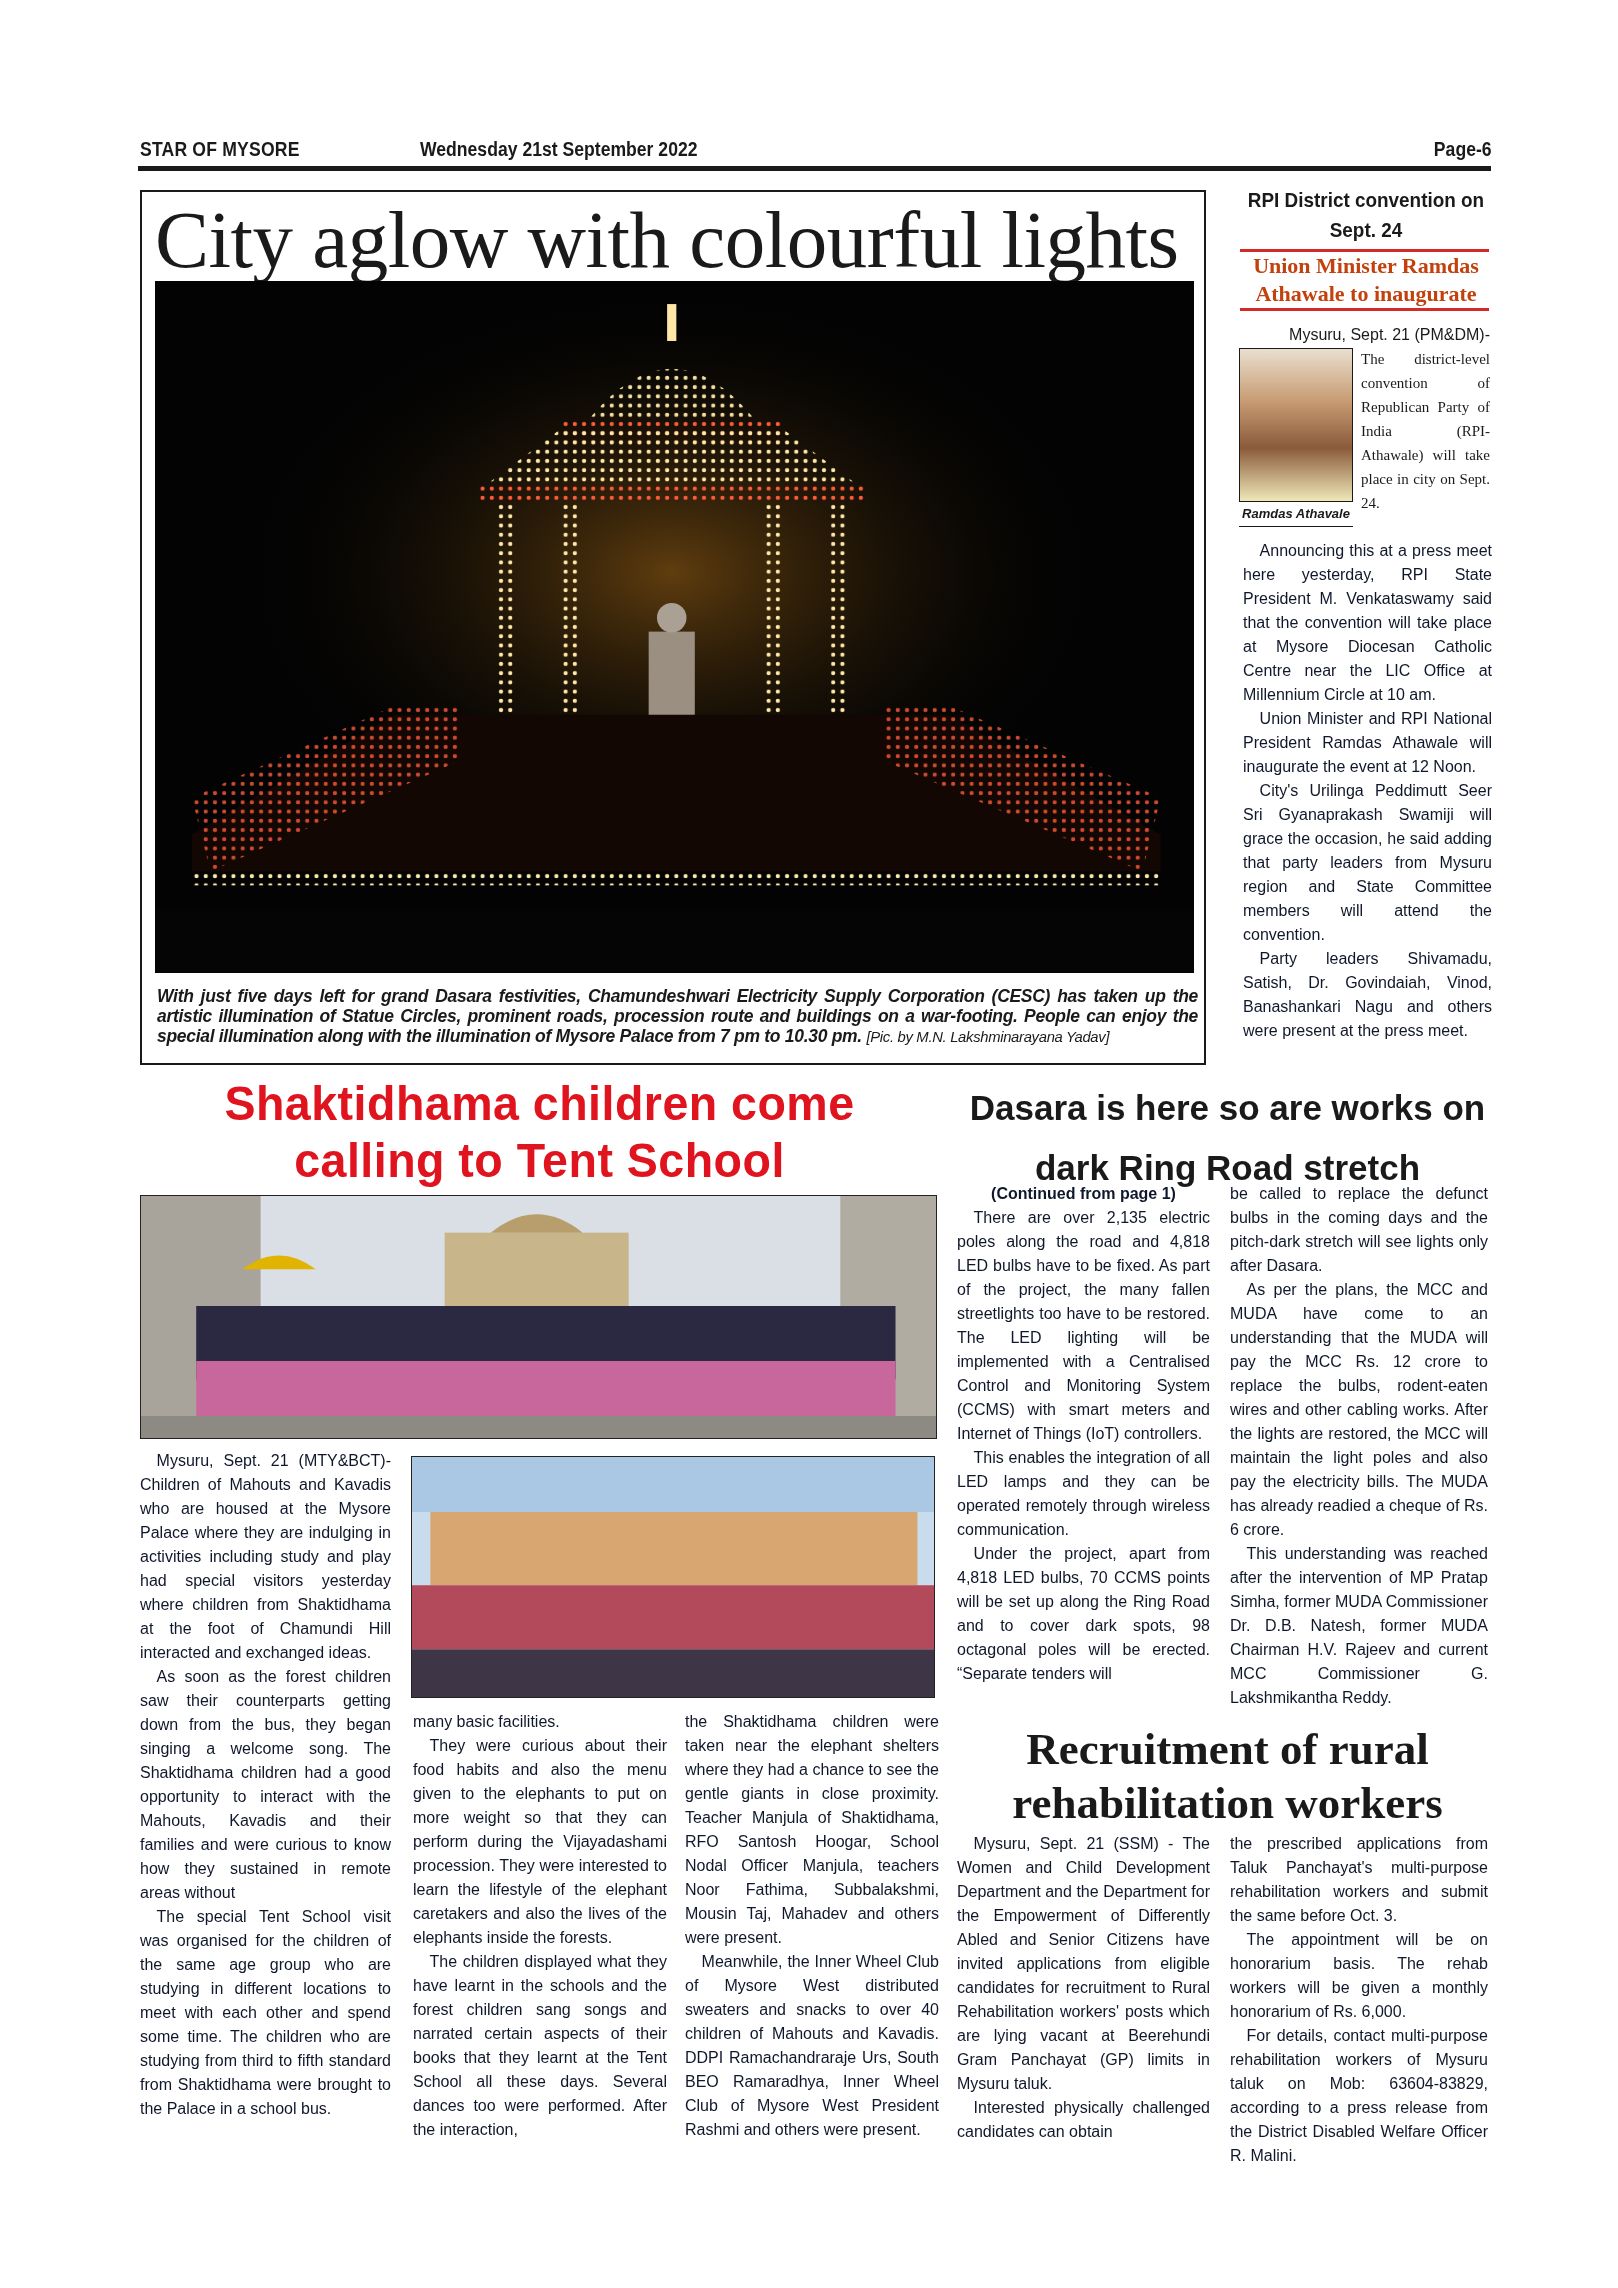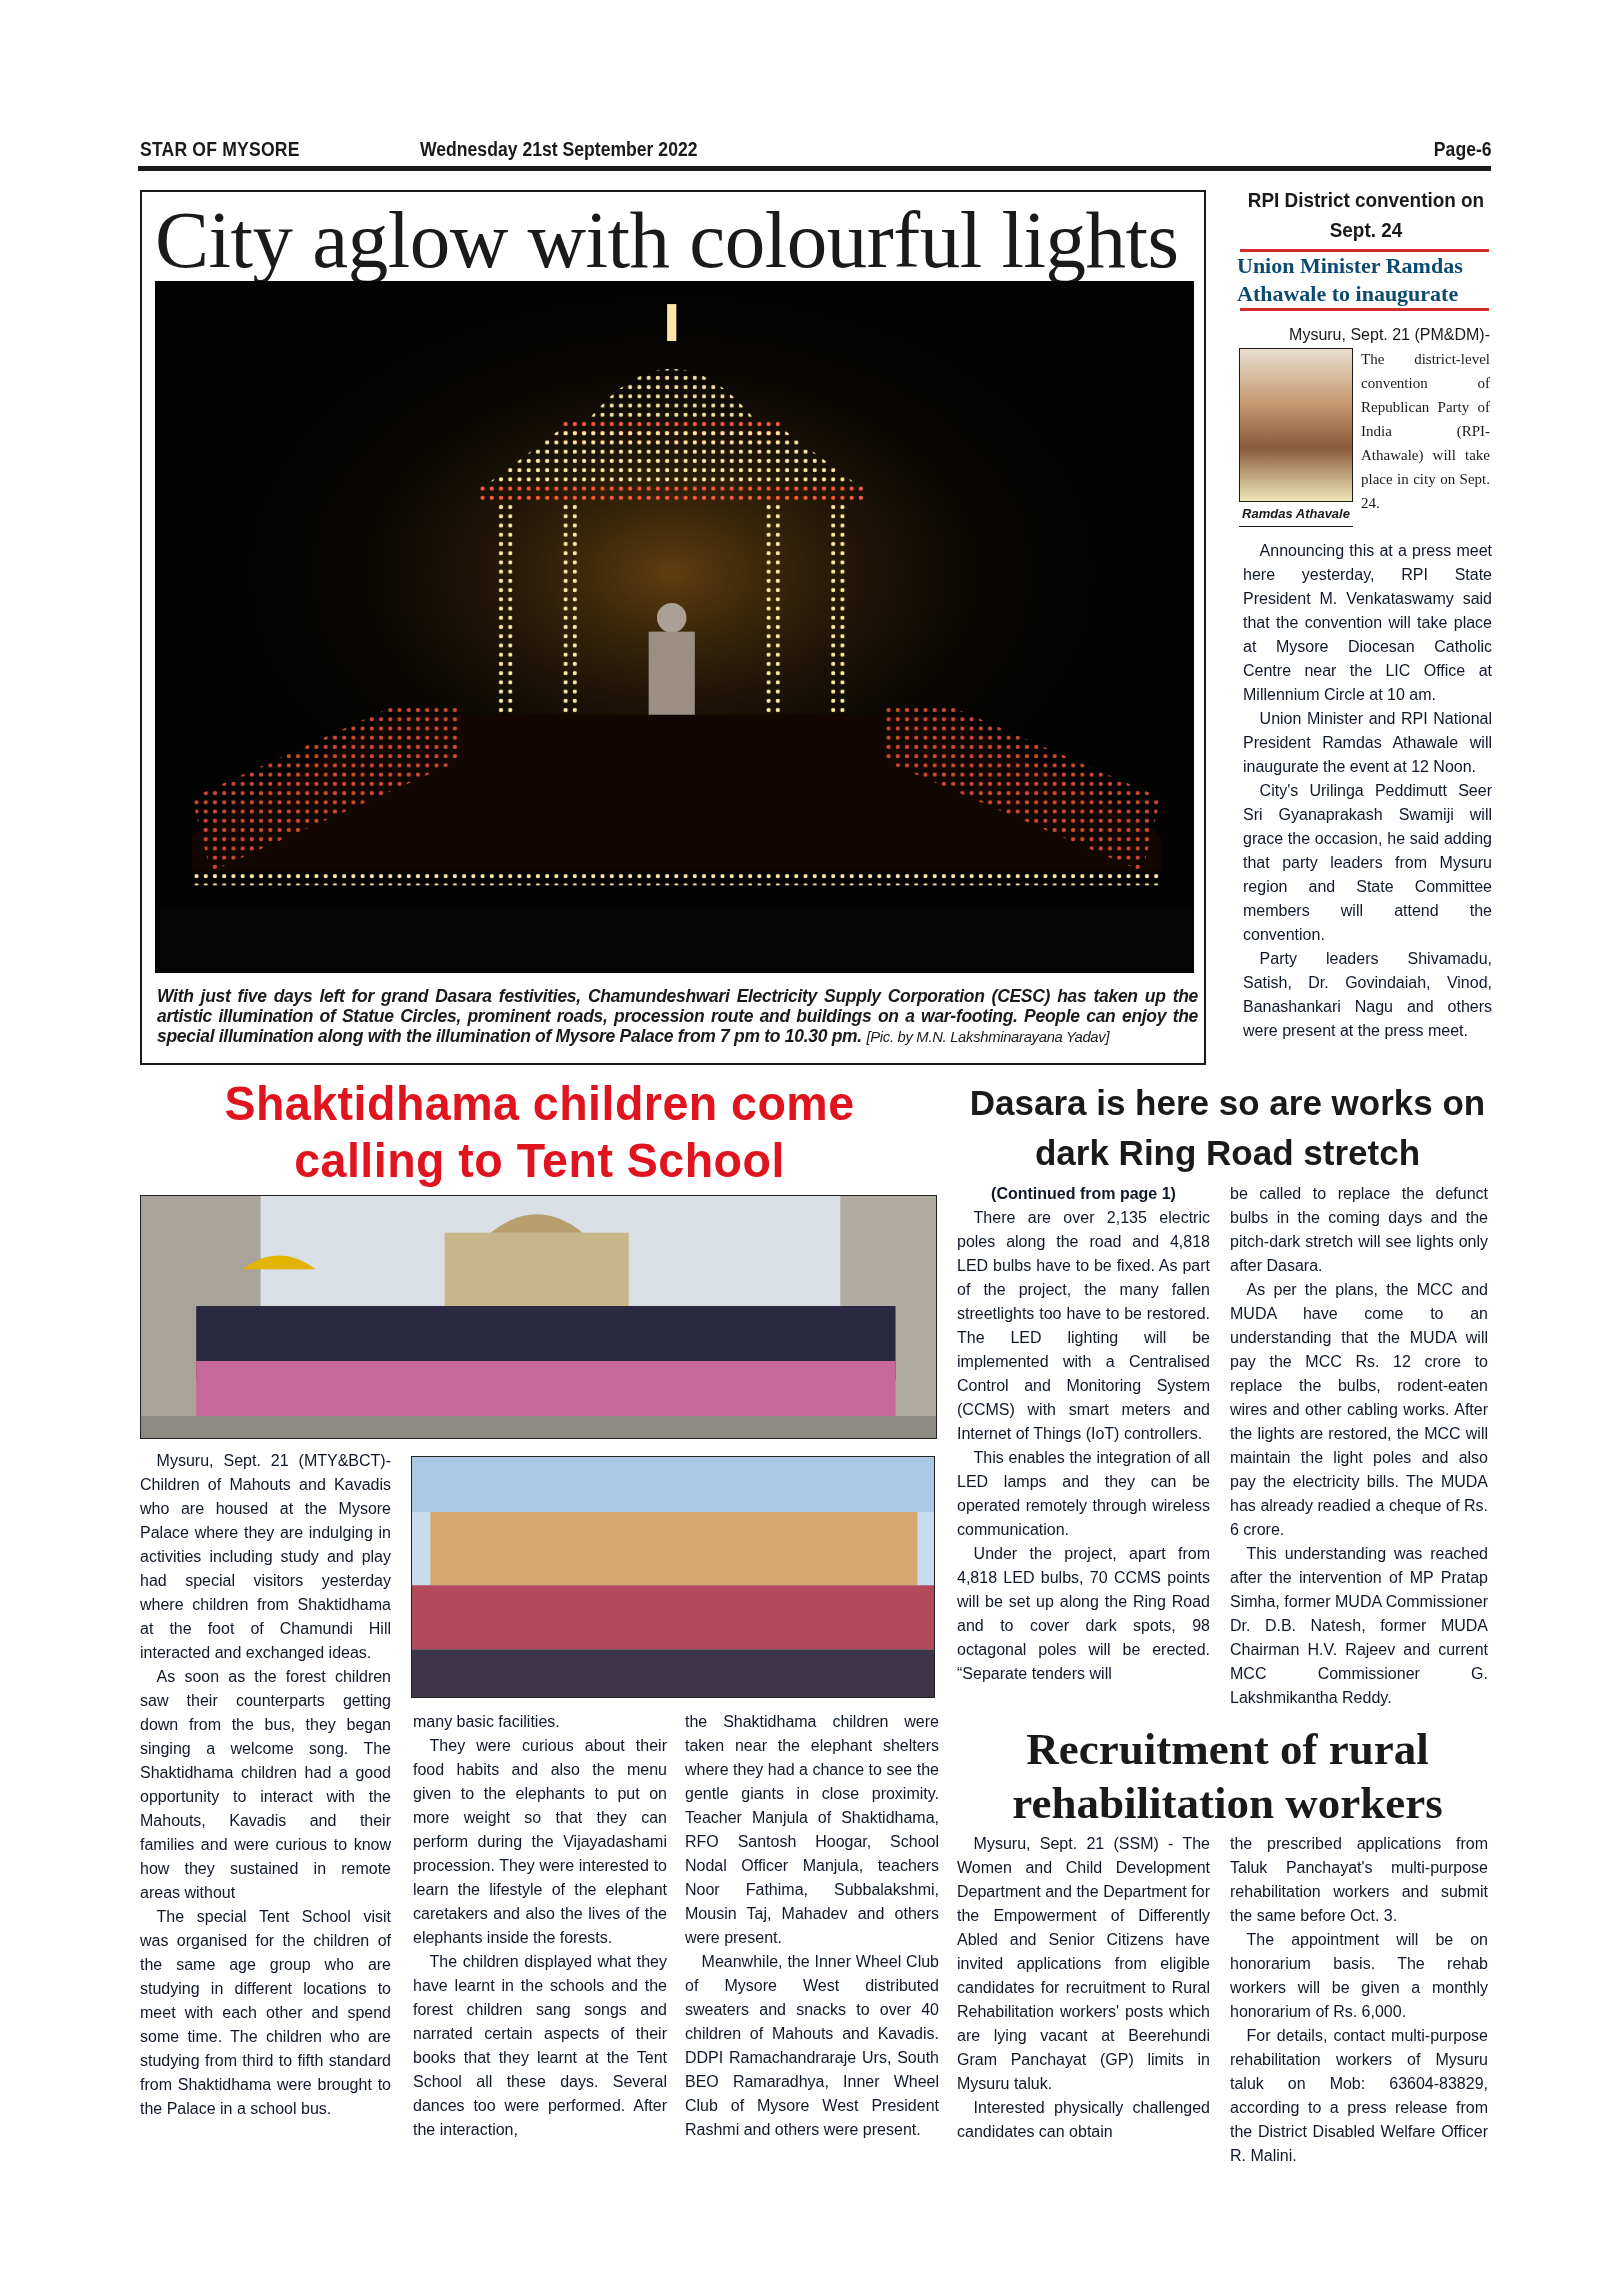--- a/index.html
+++ b/index.html
@@ -17,21 +17,21 @@
   
   #lead-box { left: 140px; top: 190px; width: 1066px; height: 875px; border: 2.8px solid #1a1a1a; }
   #lead-headline { left: 155px; top: 196px; width: 1038px; font-family: "Liberation Serif", serif; font-size: 81px; line-height: 88px; white-space: nowrap; letter-spacing: -0.5px; }
   #lead-photo { left: 155px; top: 281px; width: 1039px; height: 692px; background: #040404; overflow: hidden; }
   #lead-caption { left: 157px; top: 986px; width: 1041px; font-size: 17.5px; line-height: 20px; font-weight: bold; font-style: italic; text-align: justify; letter-spacing: -0.3px; }
   #lead-caption .credit { font-weight: normal; font-size: 14.8px; }
 
   
   #rpi-head { left: 1232px; top: 185px; width: 268px; font-size: 21px; font-weight: bold; line-height: 30px; text-align: center; transform: scaleX(0.9); transform-origin: center top; }
   #rpi-rule1 { left: 1240px; top: 249px; width: 249px; height: 2.8px; background: #d42a2a; }
-  #rpi-sub { left: 1237px; top: 252px; width: 258px; font-family: "Liberation Serif", serif; font-weight: bold; color: #0c4a6e; font-size: 22px; line-height: 28px; text-align: left; }
+  #rpi-sub { left: 1237px; top: 252px; width: 258px; font-family: "Liberation Serif", serif; font-weight: bold; color: #c2410c; font-size: 22px; line-height: 28px; text-align: center; }
   #rpi-rule2 { left: 1240px; top: 308px; width: 249px; height: 2.8px; background: #d42a2a; }
   #rpi-photo { left: 1239px; top: 348px; width: 114px; height: 154px; border: 1.8px solid #1a1a1a; background: linear-gradient(180deg,#e9dfcf 0%,#c79a72 35%,#8a5a3a 65%,#efe8b8 100%); }
   #rpi-photo-cap { left: 1239px; top: 506px; width: 114px; font-size: 13px; font-weight: bold; font-style: italic; text-align: center; border-bottom: 1.8px solid #1a1a1a; padding-bottom: 5px; }
 
   .col { position: absolute; font-size: 16px; line-height: 24px; text-align: justify; color: #0f172a; }
   .col p { text-indent: 16.6px; }
   .col p.noind { text-indent: 0; }
   .col .cont { font-weight: bold; text-align: center; text-indent: 0; }
 
   #rpi-dateline { left: 1248px; top: 323px; width: 242px; font-size: 16px; line-height: 24px; text-align: right; }
@@ -40,21 +40,21 @@
 
   
   #shakti-head { left: 138px; top: 1075px; width: 803px; font-size: 49px; line-height: 57px; font-weight: bold; color: #e0141e; text-align: center; transform: scaleX(0.95); transform-origin: center top; letter-spacing: 0.5px; }
   #shakti-photo1 { left: 140px; top: 1195px; width: 797px; height: 244px; border: 1.8px solid #222; overflow: hidden; background: linear-gradient(180deg,#dfe6ec 0%,#cdbf9e 35%,#2c2a44 62%,#c96a9e 82%,#888 100%); }
   #shakti-photo2 { left: 411px; top: 1456px; width: 524px; height: 242px; border: 1.8px solid #222; overflow: hidden; background: linear-gradient(180deg,#b9d5ee 0%,#e7c48a 30%,#c55a6a 55%,#3b3344 80%,#6a4b3e 100%); }
   #shakti-c1 { left: 140px; top: 1449px; width: 251px; }
   #shakti-c2 { left: 413px; top: 1710px; width: 254px; }
   #shakti-c3 { left: 685px; top: 1710px; width: 254px; }
 
   
-  #dasara-head { left: 955px; top: 1078px; width: 545px; font-size: 35px; line-height: 50px; font-weight: bold; text-align: center; }
+  #dasara-head { left: 955px; top: 1078px; width: 545px; font-size: 35px; line-height: 60px; font-weight: bold; text-align: center; }
   #dasara-c1 { left: 957px; top: 1182px; width: 253px; }
   #dasara-c2 { left: 1230px; top: 1182px; width: 258px; }
 
   
   #recruit-head { left: 955px; top: 1722px; width: 545px; font-family: "Liberation Serif", serif; font-weight: bold; font-size: 45px; line-height: 54px; text-align: center; }
   #recruit-c1 { left: 957px; top: 1832px; width: 253px; }
   #recruit-c2 { left: 1230px; top: 1832px; width: 258px; }
 
   .pic-svg { display: block; width: 100%; height: 100%; }
 </style>

